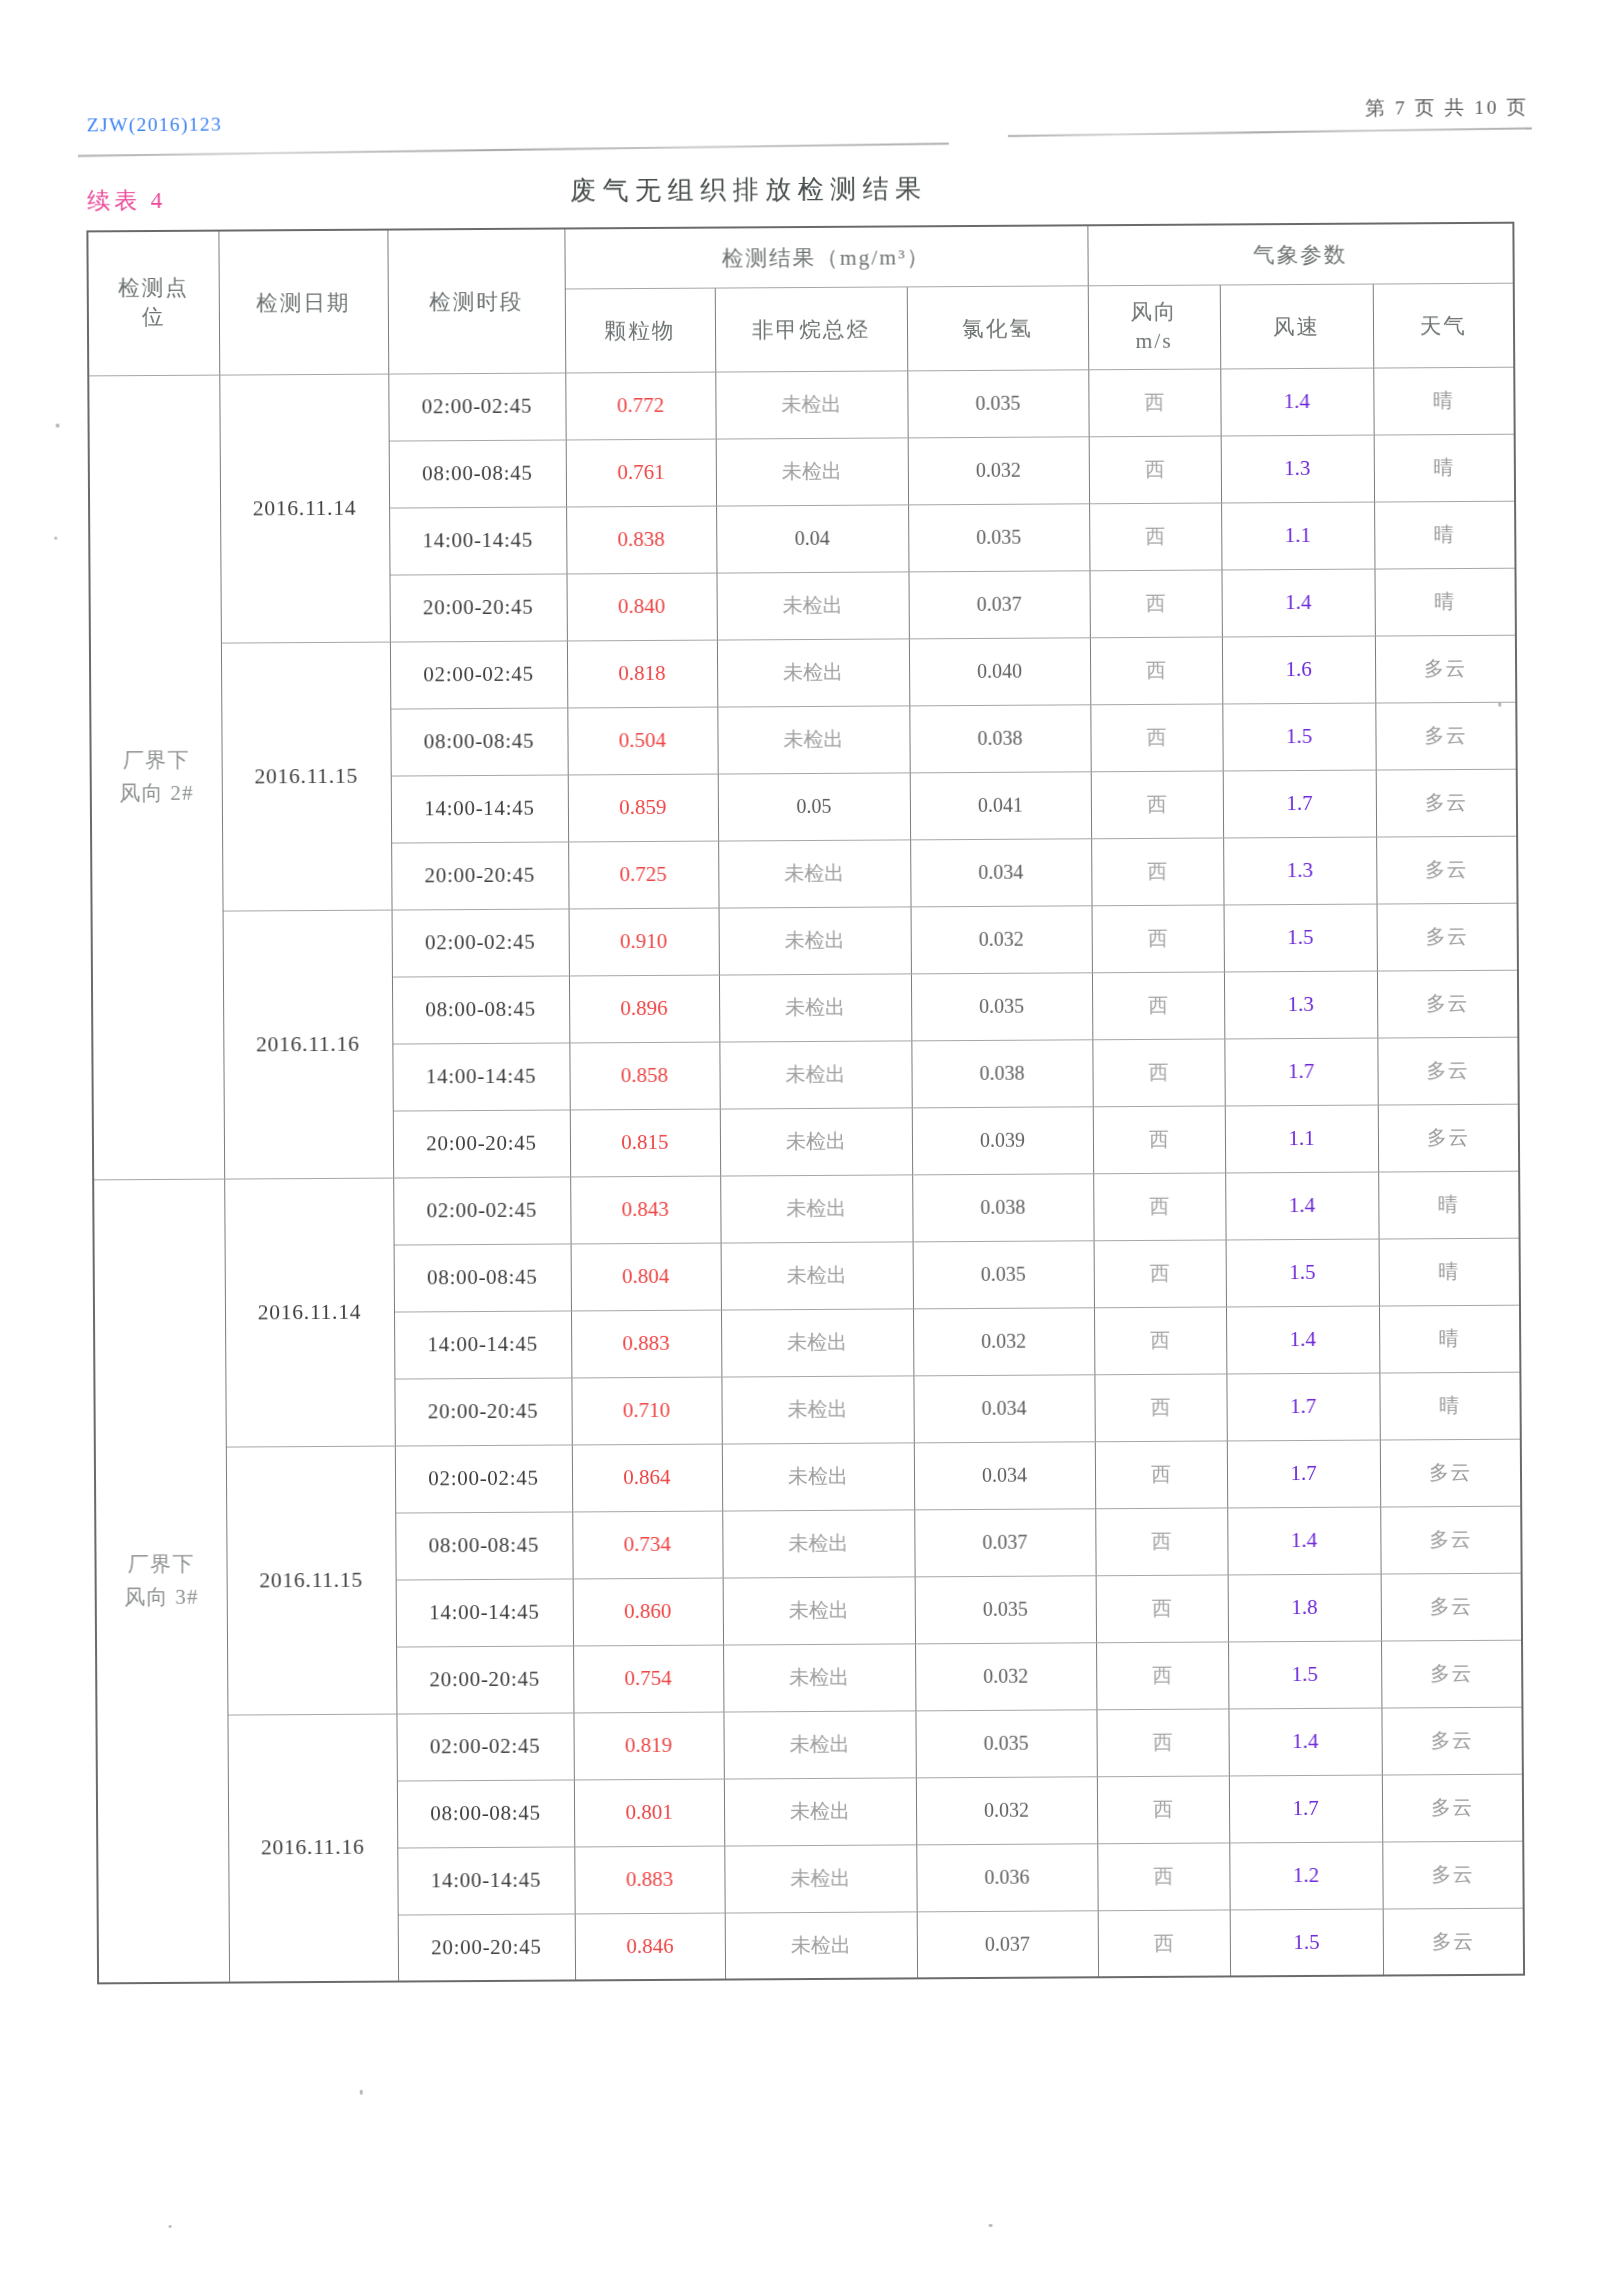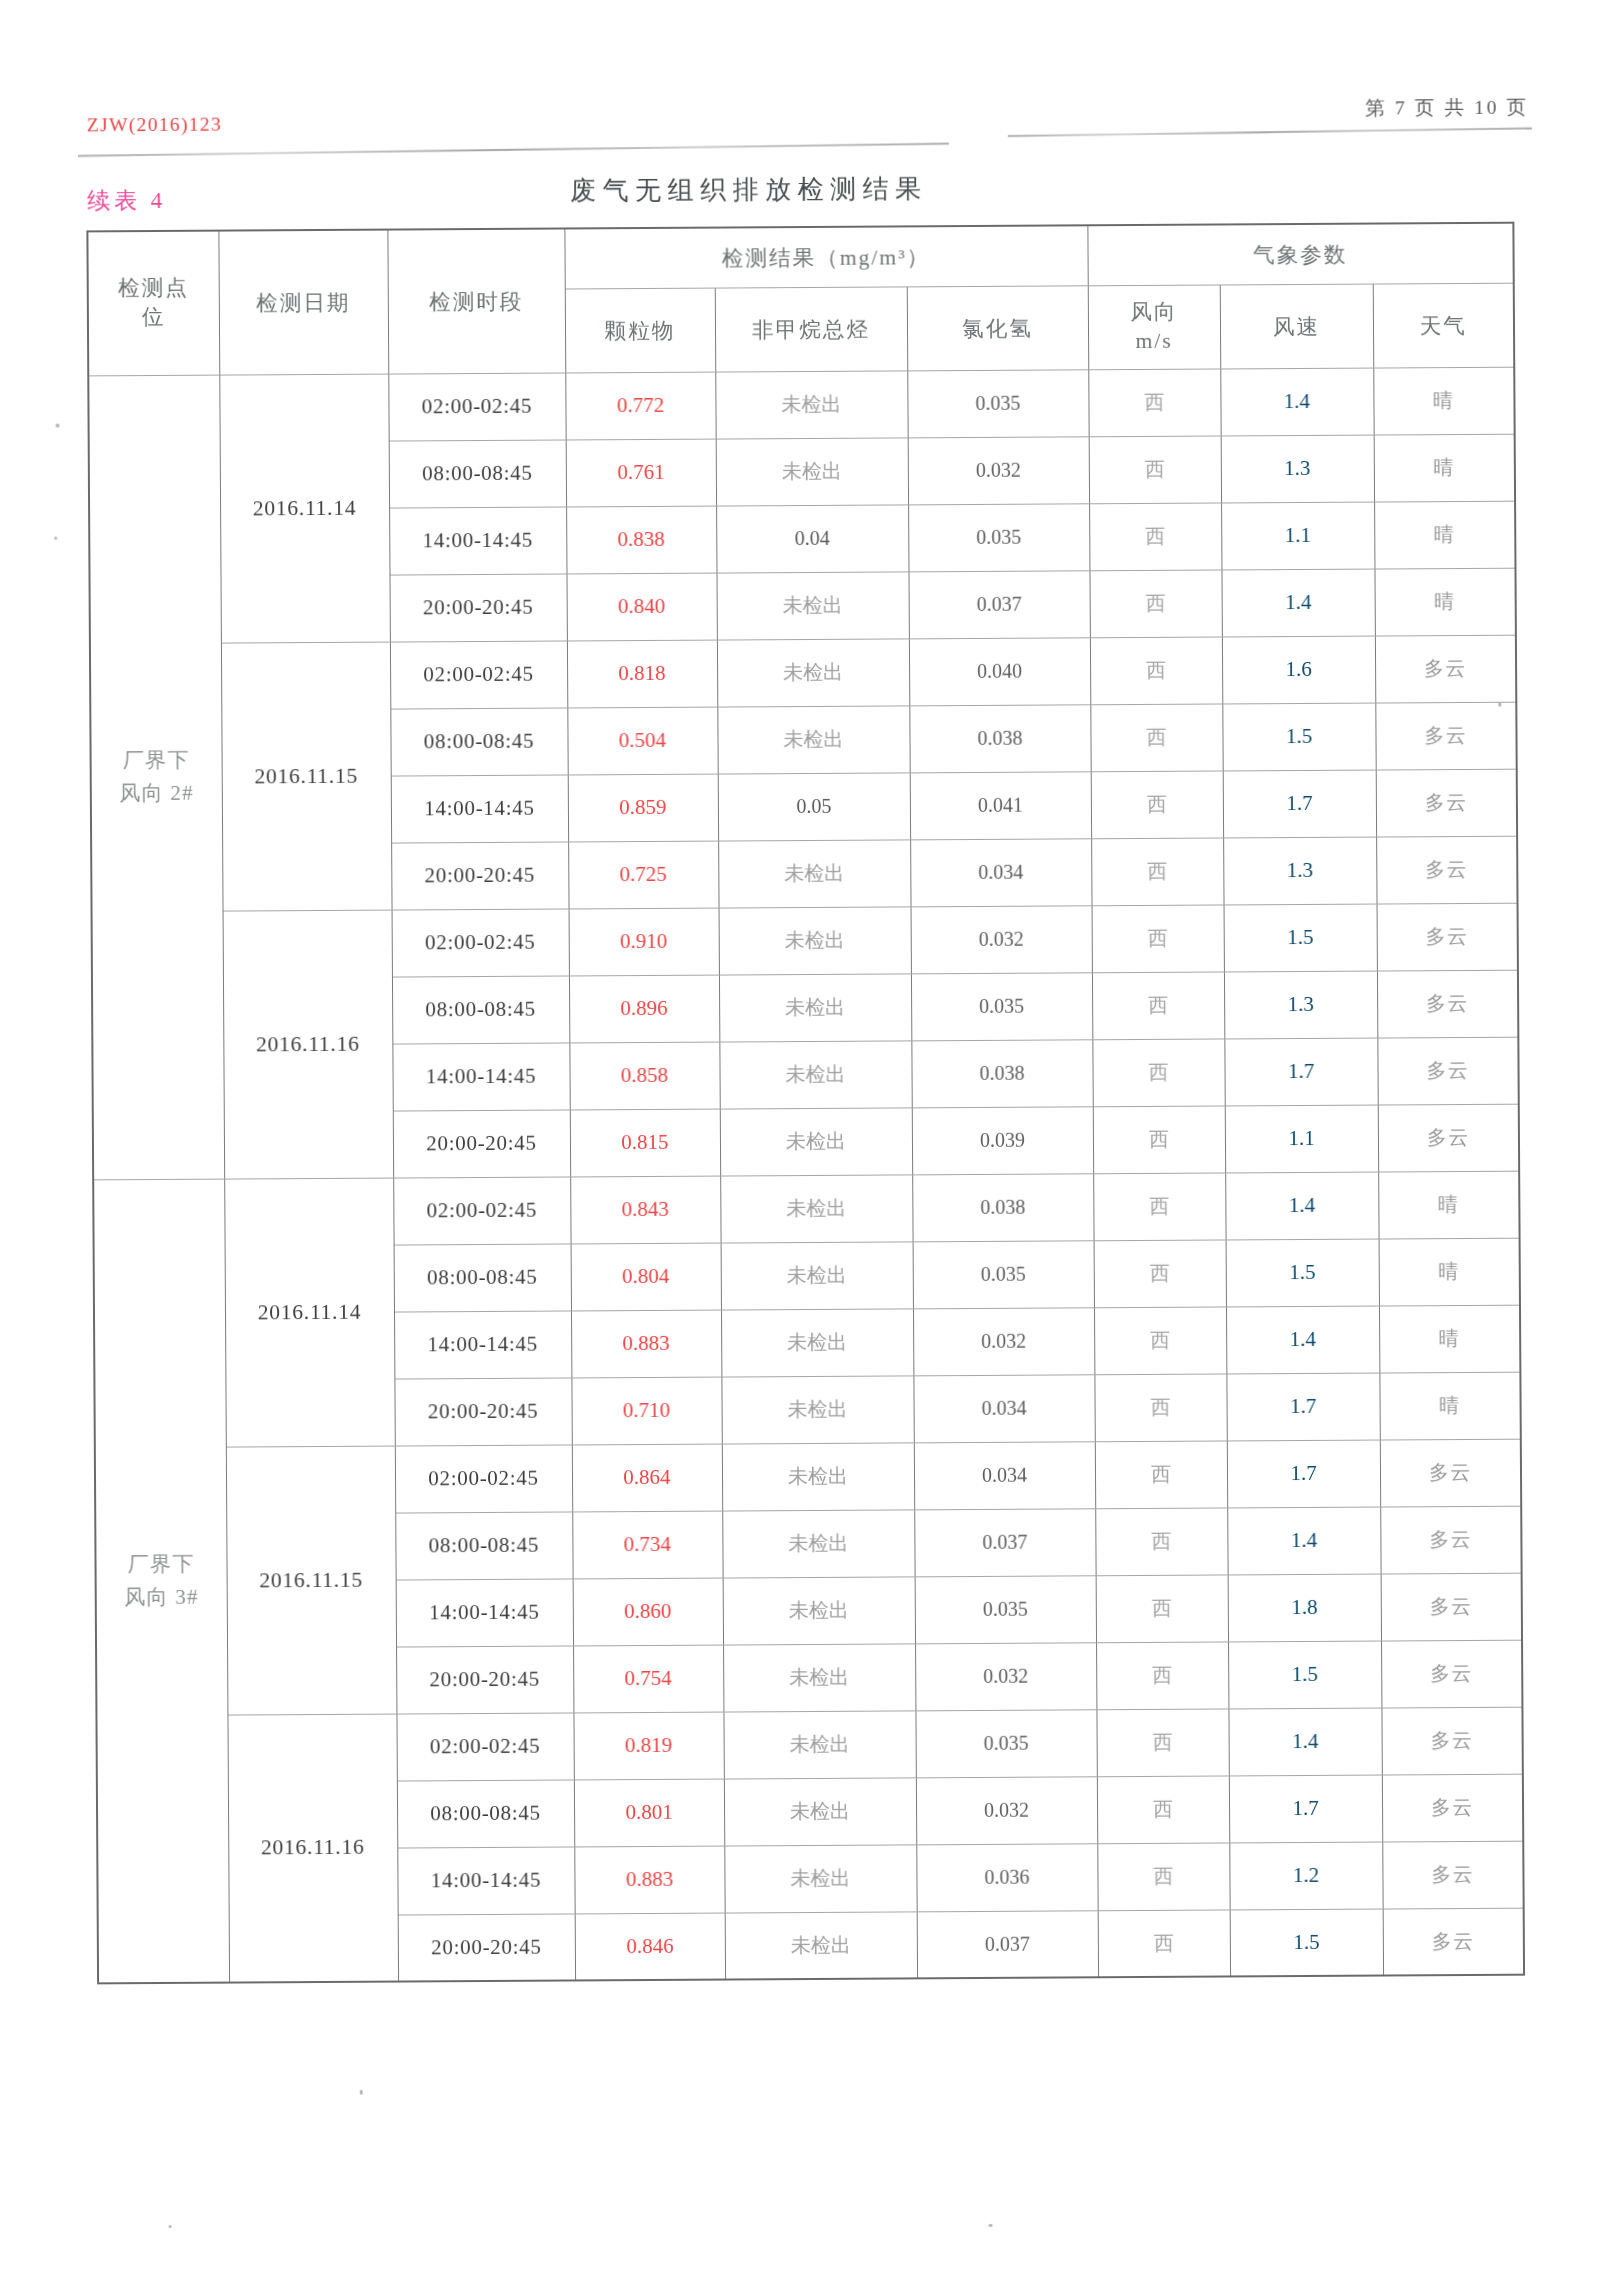--- a/index.html
+++ b/index.html
@@ -7,21 +7,21 @@
     position:relative;
     width:1623px;height:2295px;
     background:#ffffff;
     overflow:hidden;
     font-family:"Liberation Serif","DejaVu Serif",serif;
     color:#444;
   }
   .sheet{position:absolute;inset:0;transform:rotate(-0.35deg);filter:blur(0.2px);}
   .meta-doc{
     position:absolute;left:93px;top:110px;
-    font-size:19.6px;letter-spacing:1.3px;color:#ef4444;
+    font-size:19.6px;letter-spacing:1.3px;color:#3b82f6;
   }
   .meta-page{
     position:absolute;left:1260px;top:98px;width:275px;
     font-size:19.6px;letter-spacing:2.6px;color:#5a5a5a;text-align:right;
   }
   .scanline{position:absolute;height:2px;background:linear-gradient(90deg,#9a9a9a 0%,#c9c9c9 22%,#8f8f8f 48%,#bdbdbd 70%,#9a9a9a 100%);opacity:.8;}
   .ul-doc{left:84px;top:147px;width:871px;transform:rotate(-0.45deg);}
   .ul-page{left:1014px;top:134px;width:524px;transform:rotate(-0.5deg);}
   .cont-label{
     position:absolute;left:93px;top:181px;
@@ -47,21 +47,21 @@
   .rpt tbody tr{height:67px;}
   .hd{font-weight:normal;font-size:21.6px;color:#6e7373;letter-spacing:2px;}
   .pre{white-space:pre-line;line-height:1.35;}
   .pt{font-size:21px;color:#8f9292;white-space:pre-line;line-height:1.55;letter-spacing:1.3px;}
   .dt{font-size:21.6px;color:#3f3f3f;letter-spacing:0.7px;}
   .col-time{font-size:21px;color:#3c3c3c;letter-spacing:0.7px;}
   .col-pm{font-size:21px;color:#ef4444;}
   .col-nmhc{font-size:20px;color:#585858;}
   .col-hcl{font-size:20px;color:#5e5e5e;}
   .col-dir{font-size:20px;color:#a6a6a6;}
-  .col-spd{font-size:21px;color:#0c4a6e;}
+  .col-spd{font-size:21px;color:#6d28d9;}
   .col-wx{font-size:20px;color:#9b9b9b;letter-spacing:1.3px;}
   td.faint{color:#a0a0a0;}
   .speck{position:absolute;background:#b5b5b5;border-radius:50%;}
 </style>
 </head>
 <body>
 
 <div class="page">
   <div class="sheet">
 

